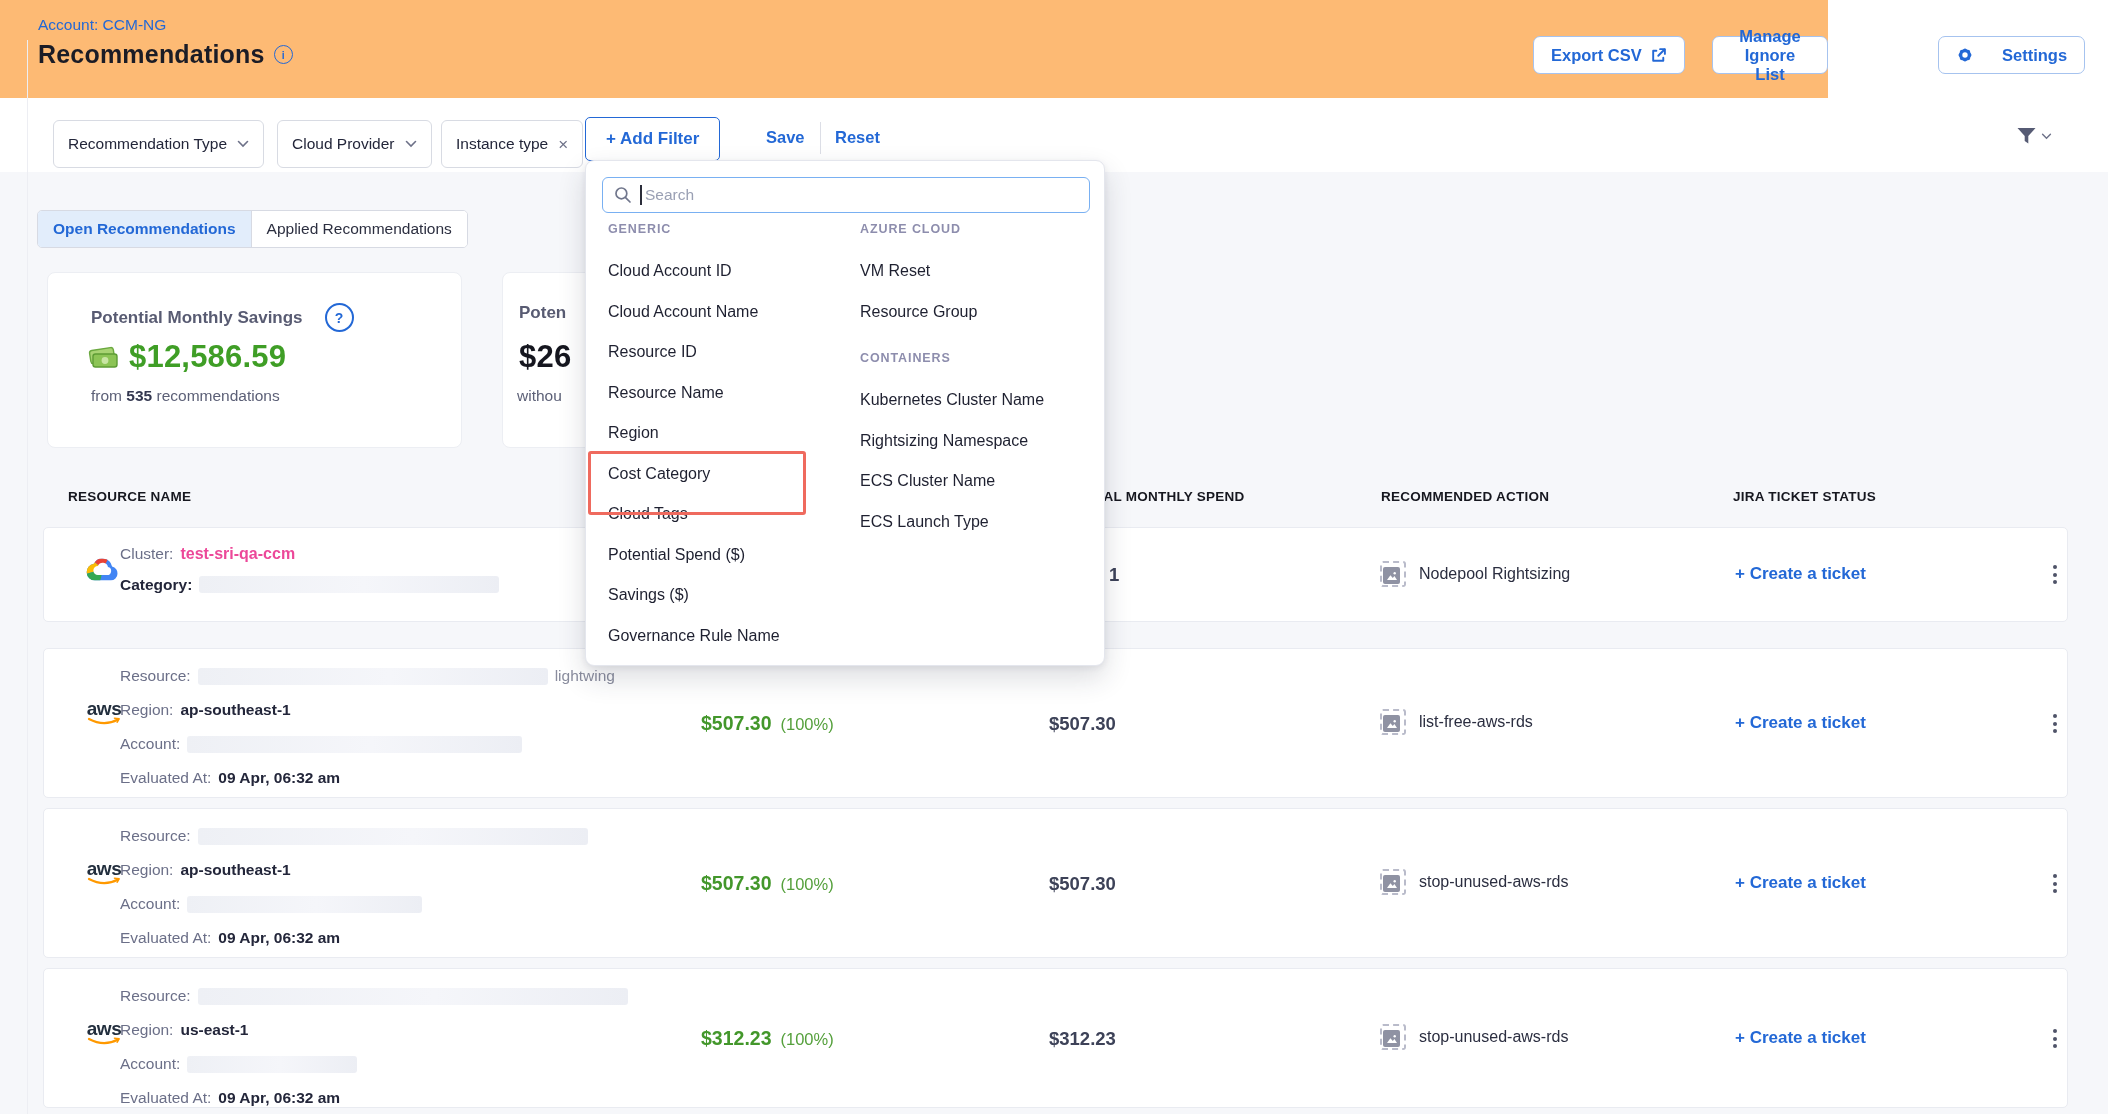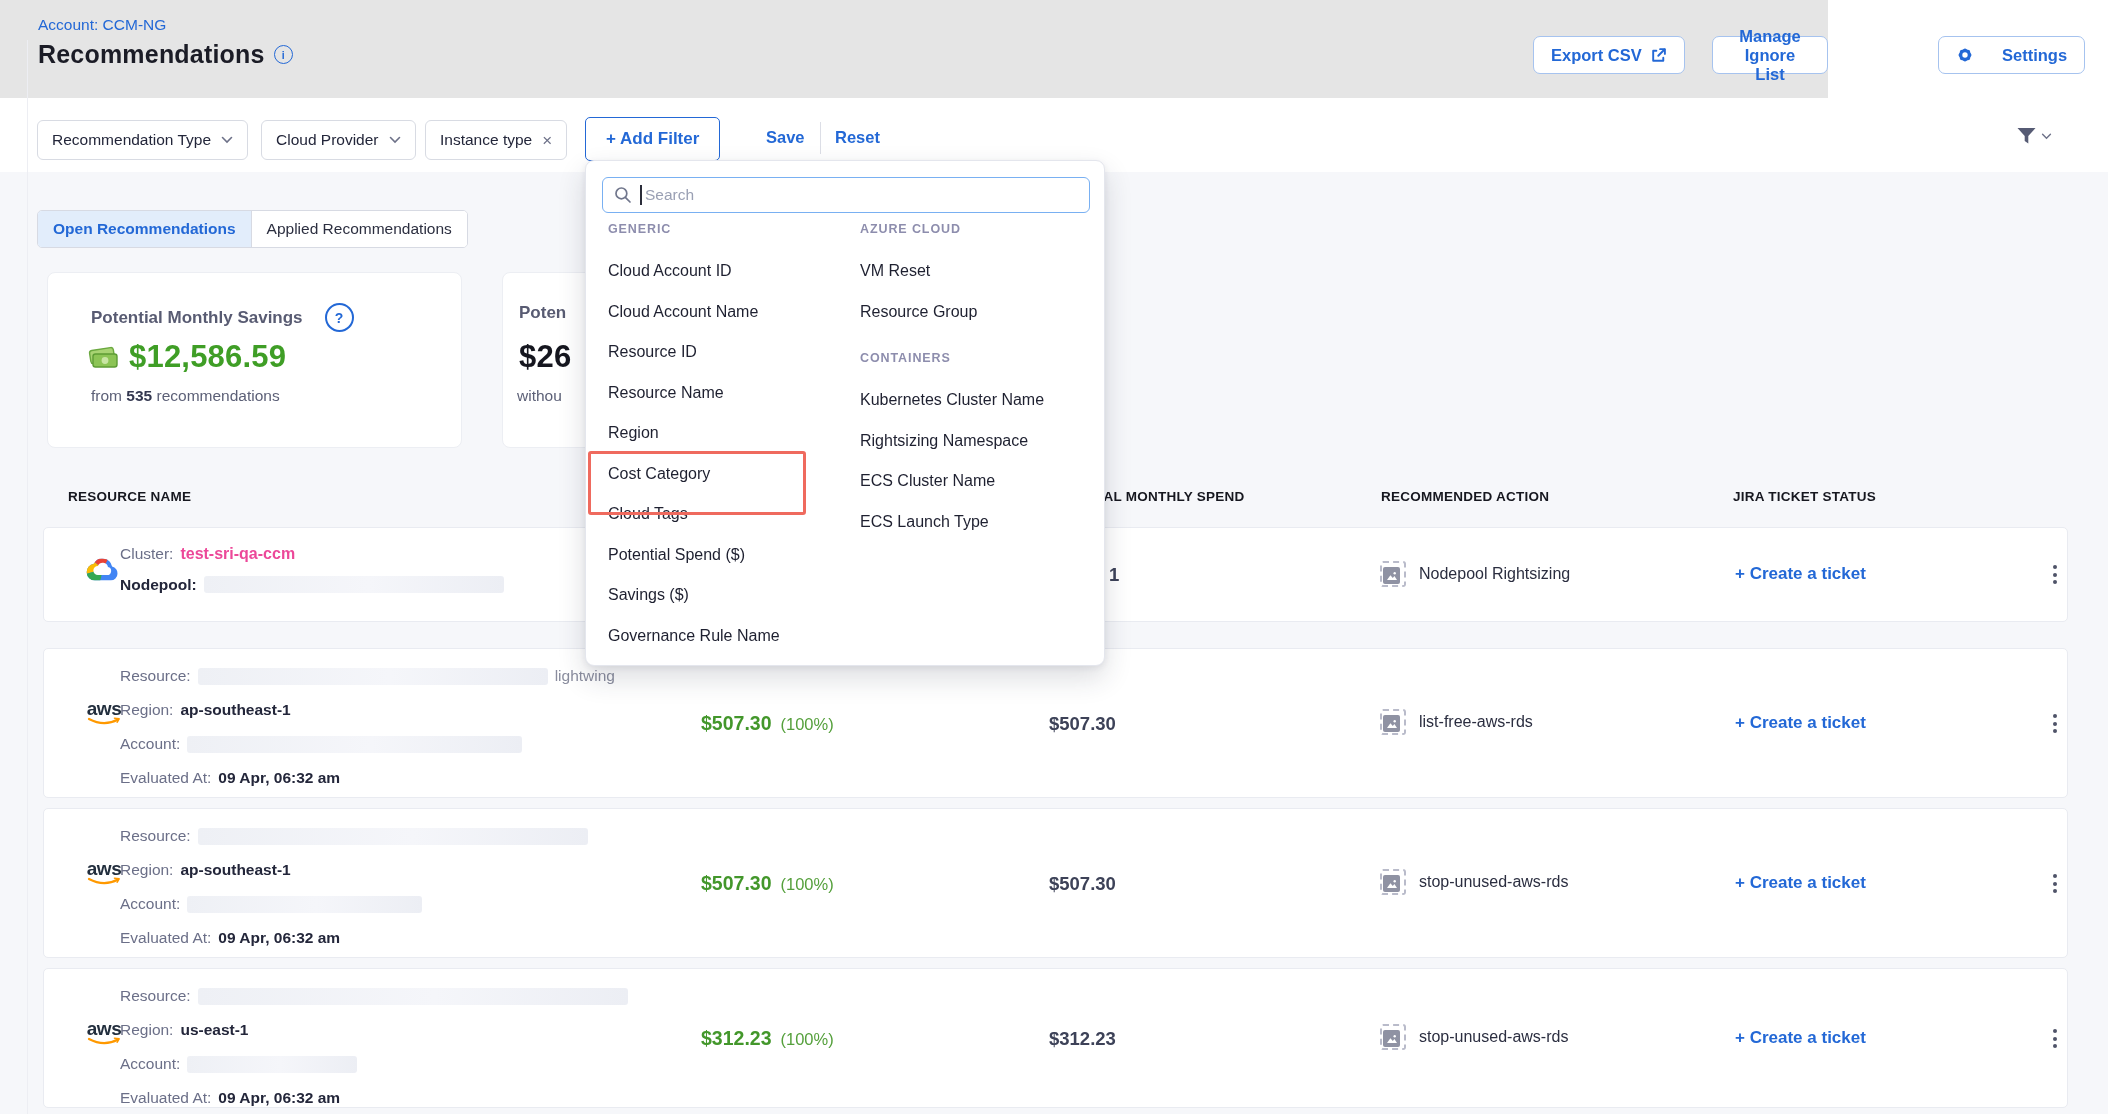--- a/index.html
+++ b/index.html
@@ -3,37 +3,37 @@
 <meta charset="utf-8">
 <style>
   html,body{margin:0;padding:0;}
   body{
     width:2108px;height:1114px;position:relative;overflow:hidden;
     background:#ffffff;font-family:"Liberation Sans",sans-serif;
     -webkit-font-smoothing:antialiased;color:#23263a;
   }
 
   
-  .topbar{position:absolute;left:0;top:0;width:1828px;height:98px;background:#e5e5e5;border-bottom:7px solid #be185d;}
+  .topbar{position:absolute;left:0;top:0;width:1828px;height:98px;background:#fdba74;border-bottom:7px solid #be185d;}
   .left-rule{position:absolute;left:27px;top:40px;bottom:0;width:1px;background:#edeef3;}
   .account-link{position:absolute;left:38px;top:16px;font-size:15.5px;color:#2368d6;cursor:pointer;}
   .page-title-row{position:absolute;left:38px;top:40px;display:flex;align-items:center;gap:9px;}
   .page-title{font-size:25px;font-weight:700;color:#1b1c26;letter-spacing:.2px;}
   .info-circle{width:17px;height:17px;border:1.5px solid #2368d6;border-radius:50%;
     display:flex;align-items:center;justify-content:center;font-size:10.5px;color:#2368d6;font-weight:700;}
   .top-btn{position:absolute;top:36px;height:38px;display:inline-flex;align-items:center;gap:8px;
     padding:0 17px;border:1.5px solid #a6c3ef;border-radius:7px;background:#fff;
     color:#2368d6;font-size:16.5px;font-weight:700;cursor:pointer;box-sizing:border-box;}
   .btn-export{left:1533px;justify-content:space-between;} .btn-manage{left:1712px;} .btn-settings{left:1938px;gap:28px;}
 
   
   .filterbar{position:absolute;left:0;top:98px;width:2108px;height:74px;background:#fff;border-bottom:1px solid #e7e9f0;}
-  .chip{position:absolute;top:120px;height:40px;display:inline-flex;align-items:center;gap:10px;
+  .chip{position:absolute;top:120px;height:48px;display:inline-flex;align-items:center;gap:10px;
     padding:0 14px;background:#fff;border:1px solid #d8dbe3;border-radius:6px;
-    font-size:15.5px;color:#23263a;cursor:pointer;box-sizing:border-box;}
+    font-size:15.5px;color:#23263a;cursor:pointer;box-sizing:border-box;margin-left:16px;}
   .chip .x{font-size:17px;color:#6d7188;line-height:1;}
   .add-filter-btn{position:absolute;left:585px;top:117px;height:44px;display:inline-flex;align-items:center;
     padding:0 20px;border:1px solid #2368d6;border-radius:5px;background:#fff;color:#2368d6;
     font-size:17px;font-weight:700;cursor:pointer;box-sizing:border-box;}
   .link-btn{position:absolute;top:128px;font-size:16.5px;font-weight:700;color:#2368d6;cursor:pointer;}
   .save-link{left:766px;} .reset-link{left:835px;}
   .save-reset-divider{position:absolute;left:820px;top:122px;width:1px;height:32px;background:#dcdee6;}
   .funnel-wrap{position:absolute;left:2016px;top:127px;display:flex;align-items:center;gap:4px;cursor:pointer;}
 
   
@@ -241,21 +241,21 @@
         </g>
         <path d="M13.2 19.8h8.6a3.9 3.9 0 0 0 .9-7.7a5 5 0 0 0-9.5-1a4.2 4.2 0 0 0 0 8.7z" fill="#ffffff"></path>
       </svg>
     </div>
     <div class="res-lines">
       <div class="res-line">
         <span class="lbl">Cluster:</span>
         <span class="link-val">test-sri-qa-ccm</span>
       </div>
       <div class="res-line">
-        <span class="val">Nodepool:</span>
+        <span class="val">Category:</span>
         <span class="redact" style="width:300px;"></span>
       </div>
     </div>
     <div class="cell-spend partial">1</div>
     <div class="cell-action">
       <span class="img-ph">
           <span class="inner">
             <svg width="12" height="12" viewBox="0 0 12 12">
               <path d="M1 10l3.4-4.8 2.4 2.9 1.6-2L11 10z" fill="#fff"></path>
               <circle cx="8.7" cy="3.3" r="1.2" fill="#fff"></circle>

